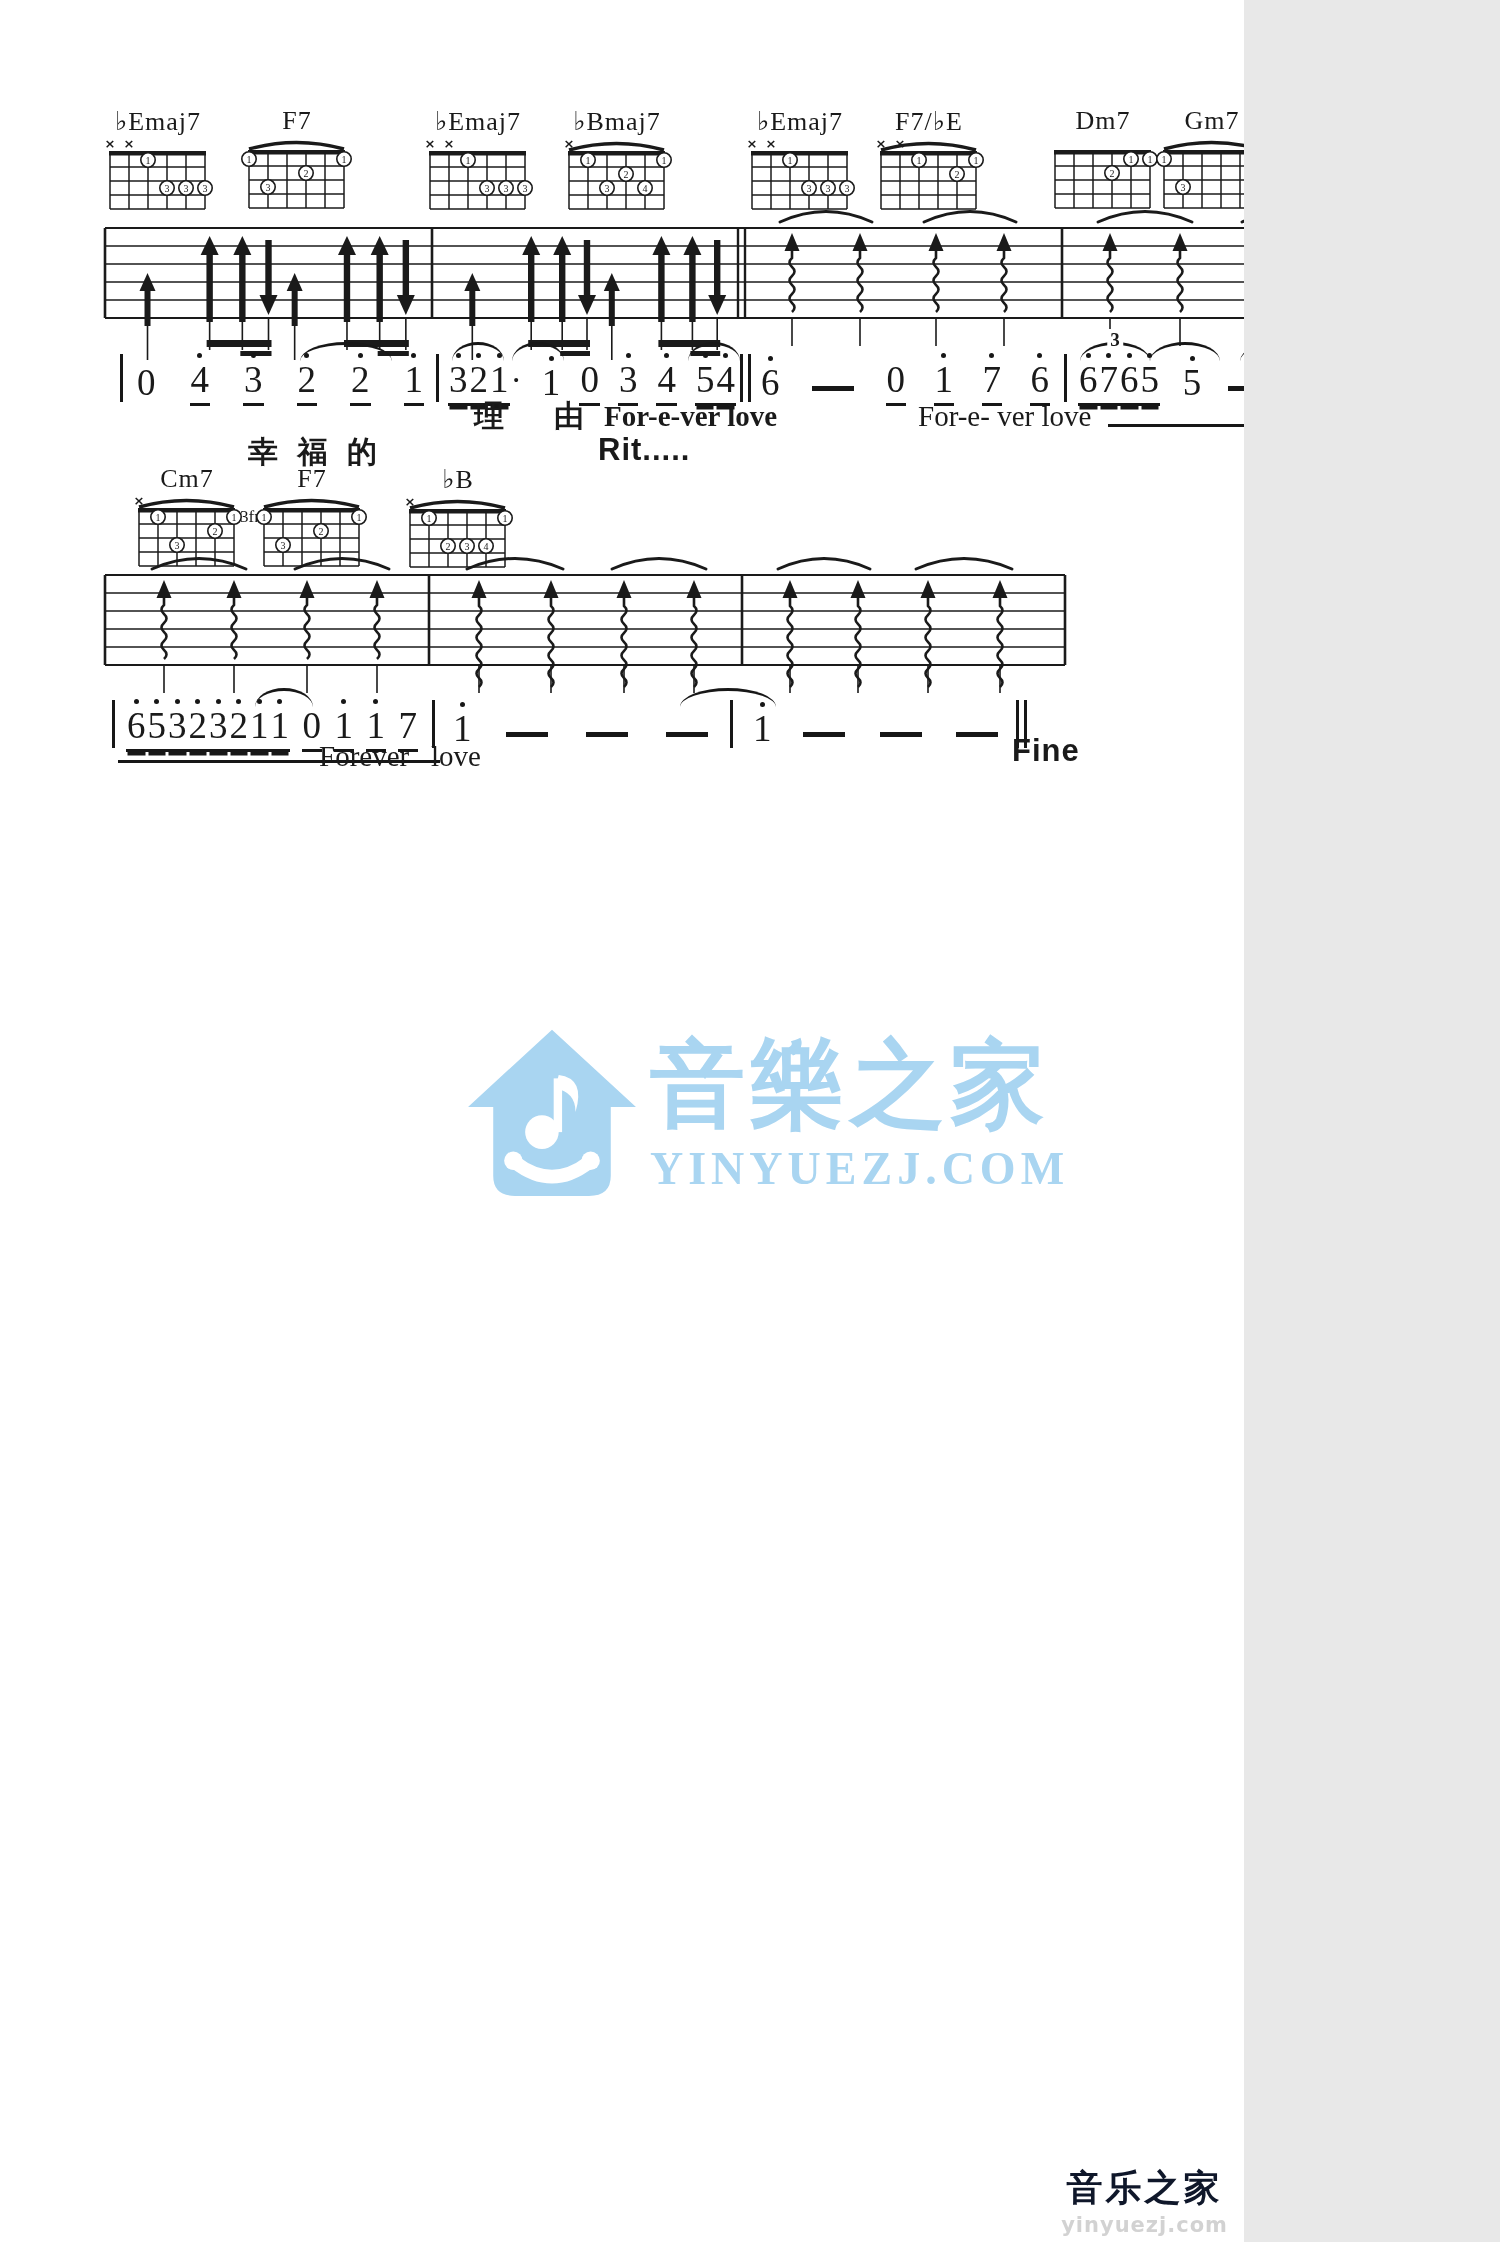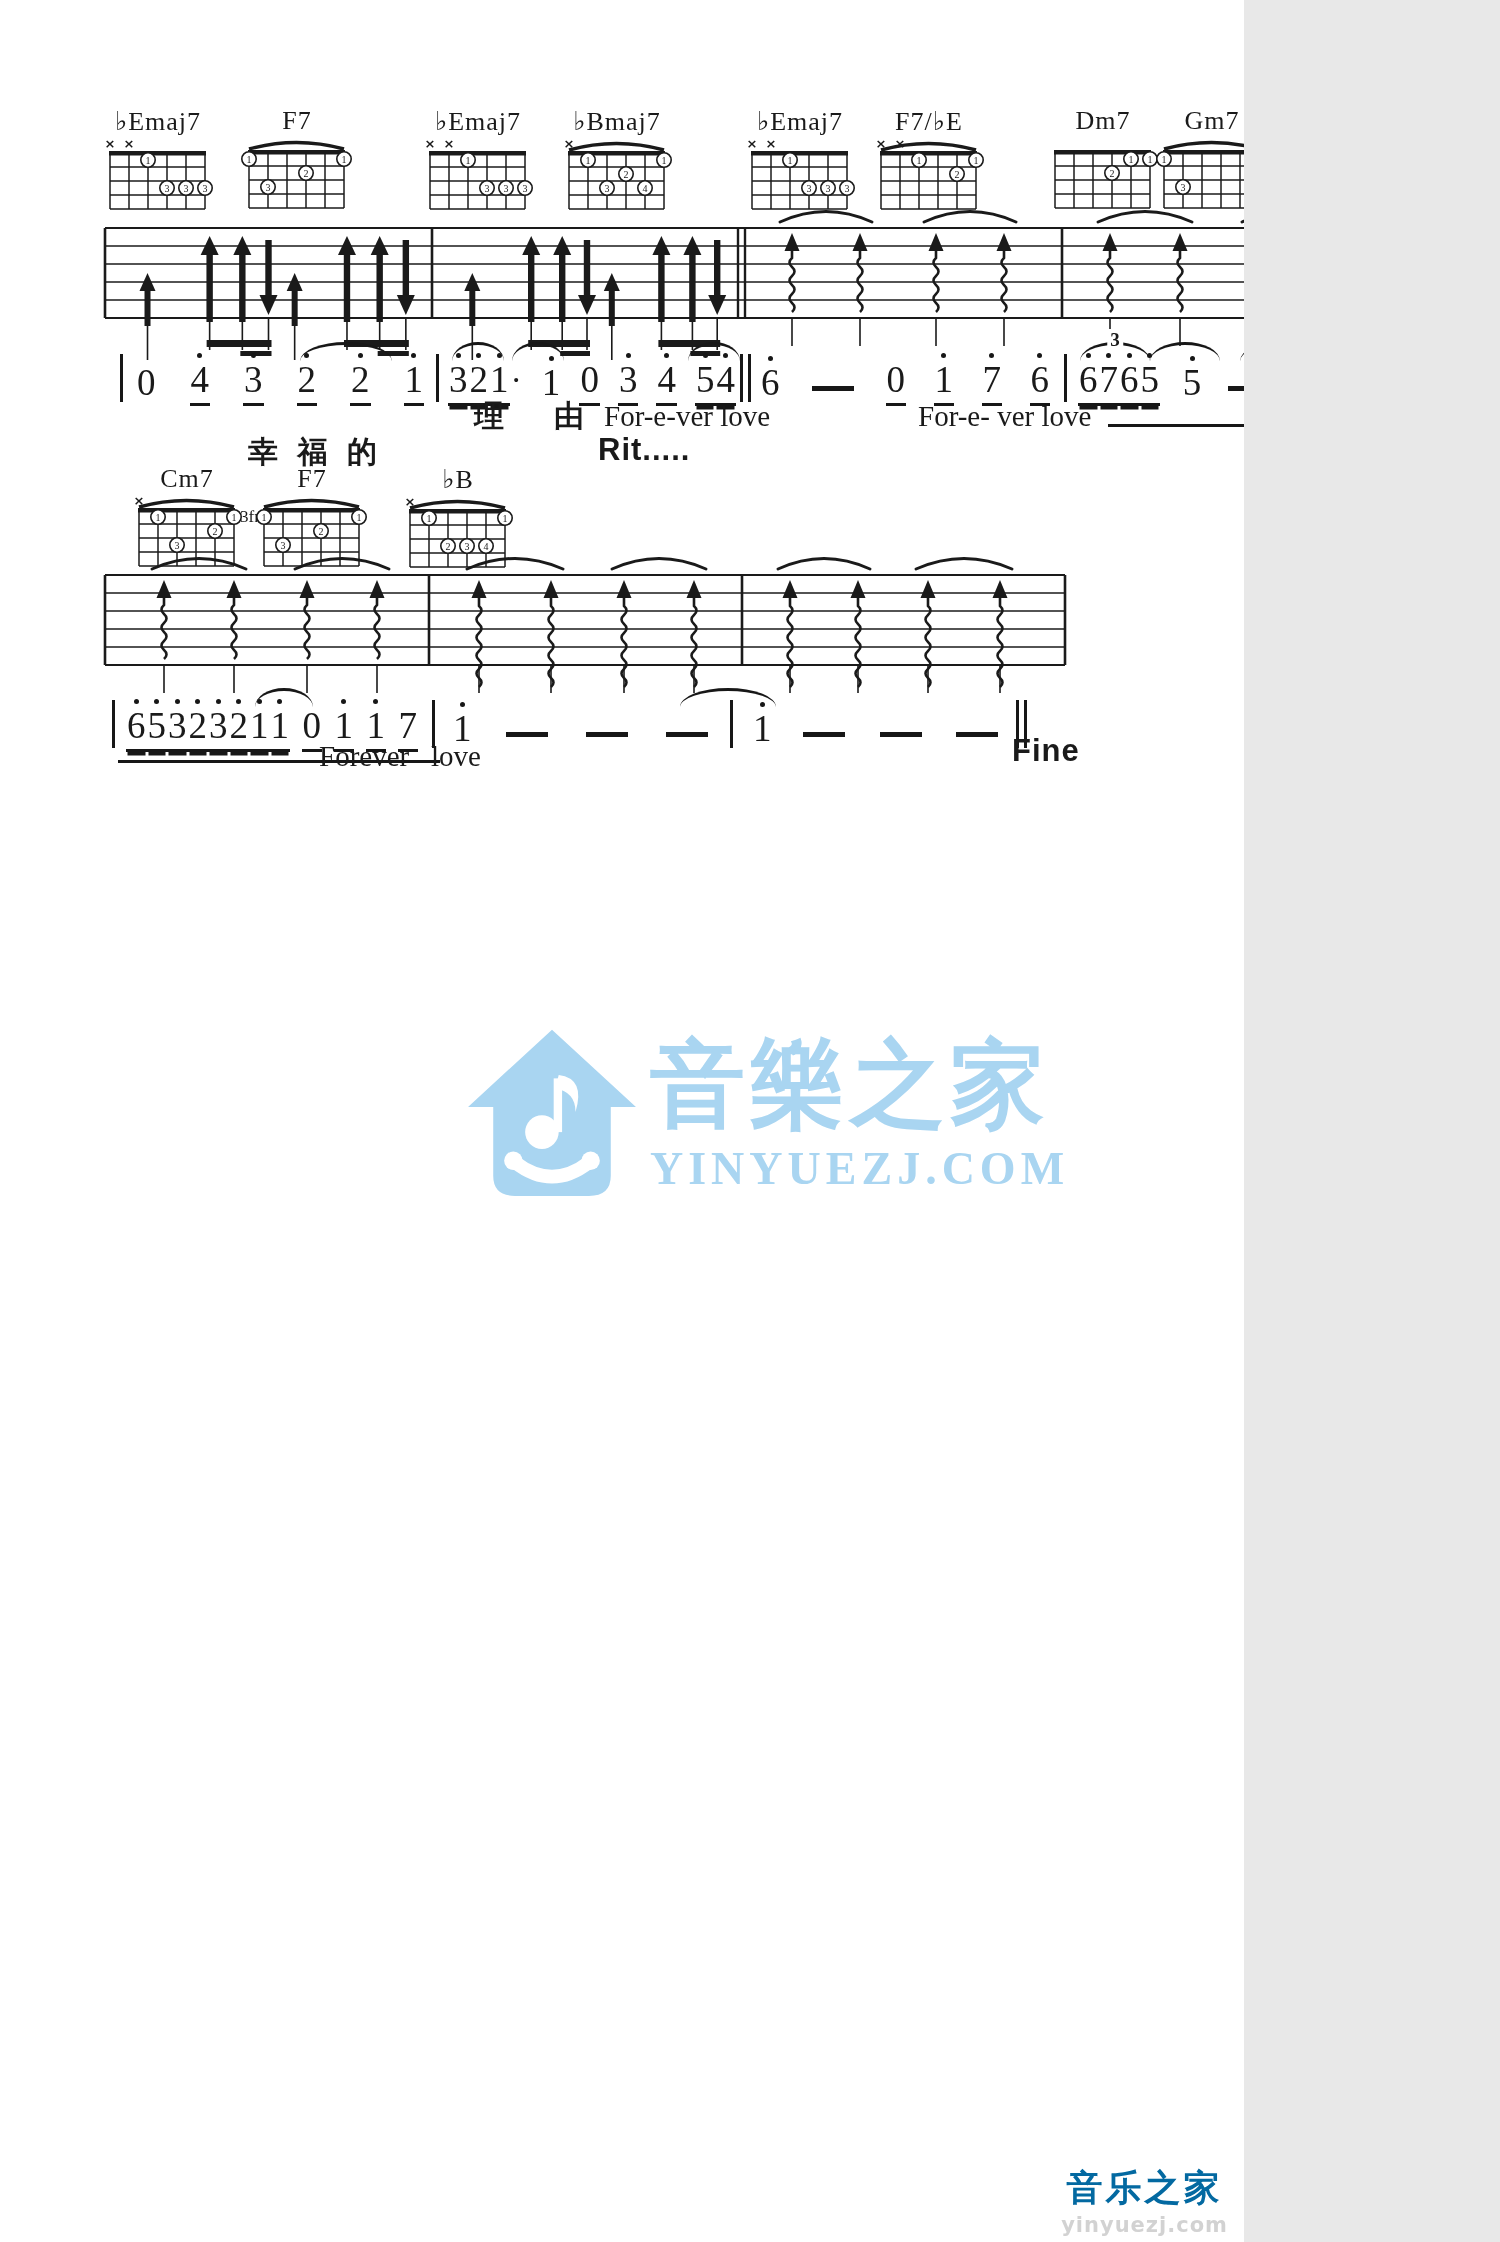--- a/index.html
+++ b/index.html
@@ -656,21 +656,21 @@
       <div class="bar" style="left: 1024px; top: 700px;"></div>
       <div class="arc" style="left: 255px; top: 688px; width: 58px;"></div>
       <div class="arc" style="left: 680px; top: 688px; width: 96px;"></div>
       <div class="ext" style="left: 1108px; top: 424px; width: 280px;"></div>
       <div class="ext" style="left: 118px; top: 760px; width: 322px;"></div>
     </div>
   <div id="lyrics-layer">
       <div class="lyr zh" style="left: 248px; top: 393px; margin-top: 39px;">幸 福 的</div>
       <div class="lyr zh" style="left: 474px; top: 396px;">理</div>
       <div class="lyr zh" style="left: 554px; top: 396px;">由</div>
-      <div class="lyr en" style="left: 604px; top: 400px;">For-e-ver love</div>
+      <div class="lyr en" style="left: 604px; top: 400px; font-weight: bold;">For-e-ver love</div>
       <div class="lyr en" style="left: 918px; top: 400px;">For-e- ver love</div>
       <div class="lyr en" style="left: 319px; top: 740px;">Forever   love</div>
     </div>
 
   <div class="mark" id="rit">Rit.....</div>
   <div class="mark" id="fine">Fine</div>
 
   <div class="watermark">
     <svg width="168" height="178" viewBox="0 0 100 106">
       <path id="wm-house" d="M50 1 L100 47 L85 47 L85 88 Q85 100 72 100 L28 100 Q15 100 15 88 L15 47 L0 47 Z" fill="#a9d5f1"></path>
@@ -682,16 +682,16 @@
       <circle cx="73" cy="79" r="5.5" fill="#ffffff"></circle>
     </svg>
     <div class="wm-text">
       <div class="wm-brand" style="color: rgb(169, 213, 241);">音樂之家</div>
       <div class="wm-site" style="color: rgb(169, 213, 241);">YINYUEZJ.COM</div>
     </div>
   </div>
 
 
   <div class="corner-logo">
-    <div class="corner-brand" style="color: #0369a1;">音乐之家</div>
+    <div class="corner-brand" style="color: #0f172a;">音乐之家</div>
     <div class="corner-site" style="color: rgb(210, 210, 210);">yinyuezj.com</div>
   </div>
 </div>
 
 </body></html>

